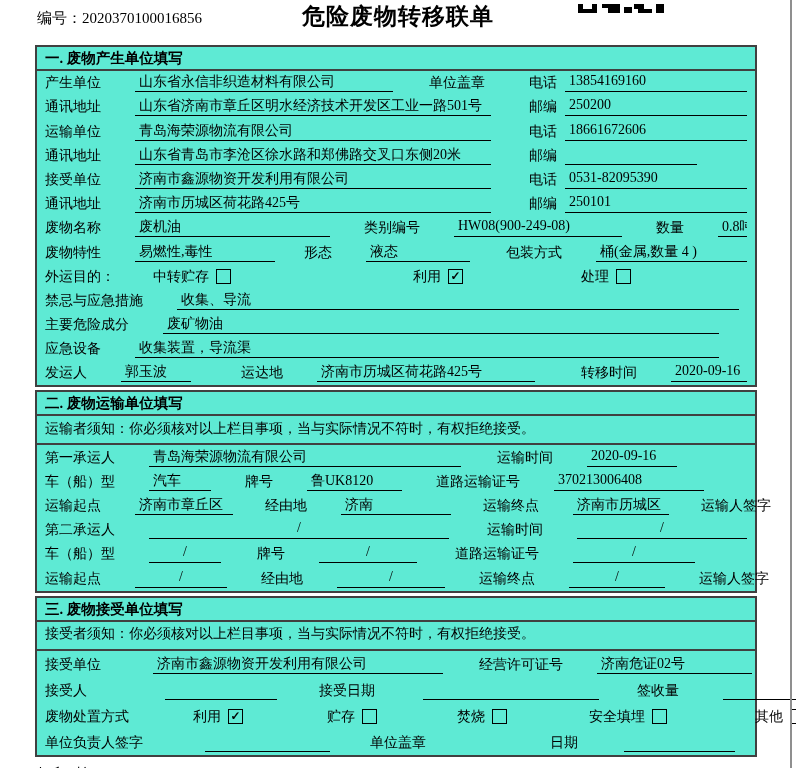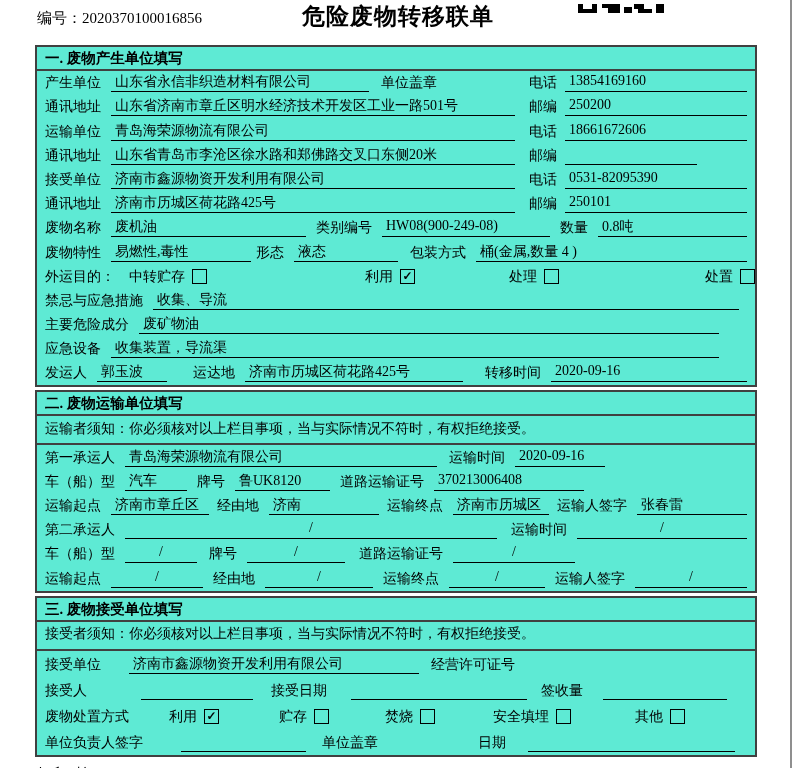--- a/index.html
+++ b/index.html
@@ -11,21 +11,21 @@
   
   .topbar{position:relative;height:45px;}
   .doc-no{position:absolute;left:37px;top:9px;font-size:15px;white-space:nowrap;}
   .title{position:absolute;left:0;right:0;top:1px;text-align:center;font-size:23px;font-weight:bold;letter-spacing:1px;}
   .qr{position:absolute;left:578px;top:0;width:86px;height:10px;}
   
   .box{margin-left:35px;width:722px;border:2px solid #404040;box-sizing:border-box;background:#5eead4;}
   .gap{height:3px;}
   .sec-title{font-weight:bold;font-size:14.5px;padding:2px 8px 3px 8px;border-bottom:2px solid #404040;height:24px;box-sizing:border-box;}
   .notice{display:flex;align-items:center;padding:2px 8px 4px 8px;border-bottom:2px solid #404040;font-size:14px;height:29px;box-sizing:border-box;white-space:nowrap;}
-  .row{display:flex;align-items:flex-end;padding:1px 8px 3px 8px;height:24.2px;box-sizing:border-box;font-size:14px;}
+  .row{display:flex;align-items:flex-end;padding:1px 8px 3px 8px;height:24.2px;box-sizing:border-box;font-size:14px;gap:24px;}
   .s3 .row{height:26px;}
   .l{white-space:nowrap;margin-right:10px;flex:none;}
   .u{border-bottom:1.5px solid #000;padding:0 4px;white-space:nowrap;min-height:19px;box-sizing:border-box;flex:none;overflow:hidden;}
   .grow{flex:1 1 auto;font-family:Liberation Serif, serif;}
   .ctr{text-align:center;}
   .rt{margin-left:auto;display:flex;width:218px;flex:none;align-items:flex-end;}
   .rt .l{margin-right:8px;}
   .cbg{display:flex;align-items:center;flex:none;}
   .cb{width:13px;height:13px;border:1.5px solid #000;margin-left:7px;font-size:12px;line-height:12px;text-align:center;font-weight:bold;flex:none;box-sizing:content-box;}
   .print-time{margin:8px 0 0 37px;font-size:15px;white-space:nowrap;}
@@ -242,20 +242,21 @@
   <div class="sec-title">三. 废物接受单位填写</div>
   <div class="notice">
     <span>接受者须知：</span>
       <span>你必须核对以上栏目事项，当与实际情况不符时，有权拒绝接受。</span>
   </div>
 
   <div class="row">
     <span class="l">接受单位</span>
     <span class="u" style="width:290px;margin-left:18px">济南市鑫源物资开发利用有限公司</span>
     <span class="l" style="margin-left:12px">经营许可证号</span>
+    <span class="u" style="width:155px">济南危证02号</span>
   </div>
 
   <div class="row">
     <span class="l">接受人</span>
     <span class="u" style="width:112px;margin-left:44px"></span>
     <span class="l" style="margin-left:18px">接受日期</span>
     <span class="u" style="width:176px;margin-left:14px"></span>
     <span class="l" style="margin-left:14px">签收量</span>
     <span class="u" style="width:124px;margin-left:10px"></span>
   </div>

